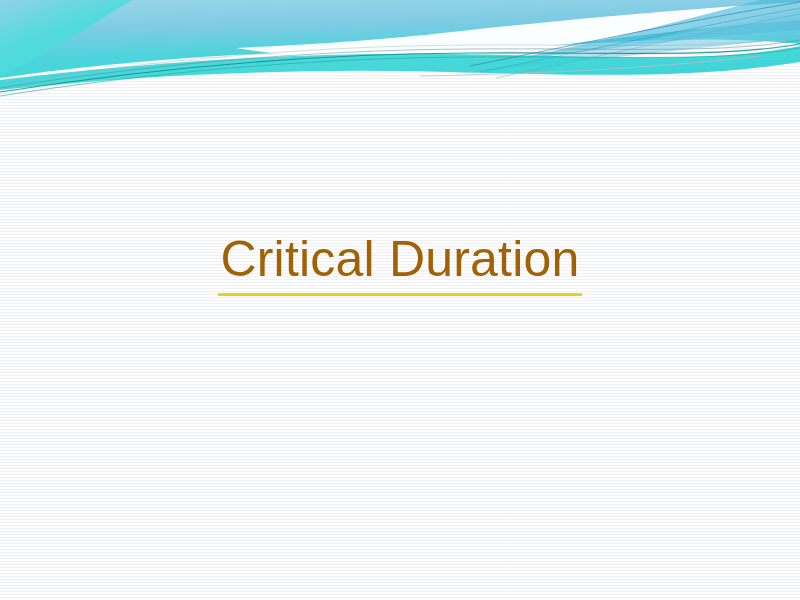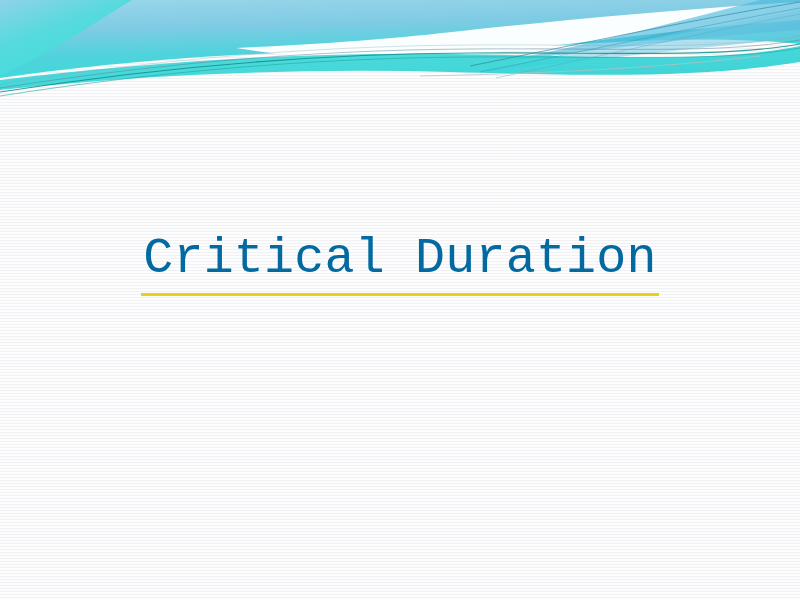--- a/index.html
+++ b/index.html
@@ -52,26 +52,26 @@
   #title-block {
     position: absolute;
     left: 0;
     top: 232px;
     width: 800px;
     text-align: center;
   }
 
   #slide-title {
     display: inline-block;
-    font-family: Liberation Mono, monospace;
+    font-family: Liberation Sans, sans-serif;
     font-size: 50px;
     font-weight: 400;
     line-height: 1.08;
     letter-spacing: 0.2px;
-    color: #0369a1;
+    color: #a16207;
     text-decoration: none;
     padding: 0 2px 7px 2px;
     border-bottom: 3px solid #E3D417;
     white-space: nowrap;
   }
 </style>
 </head>
 <body>
 
 <div id="slide">

